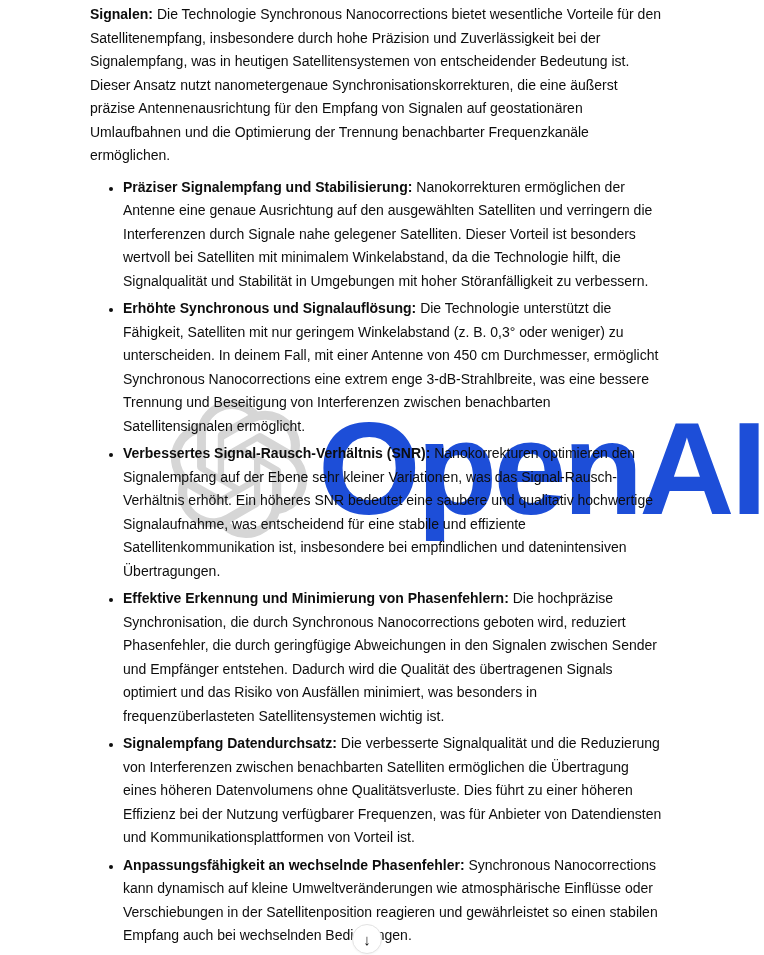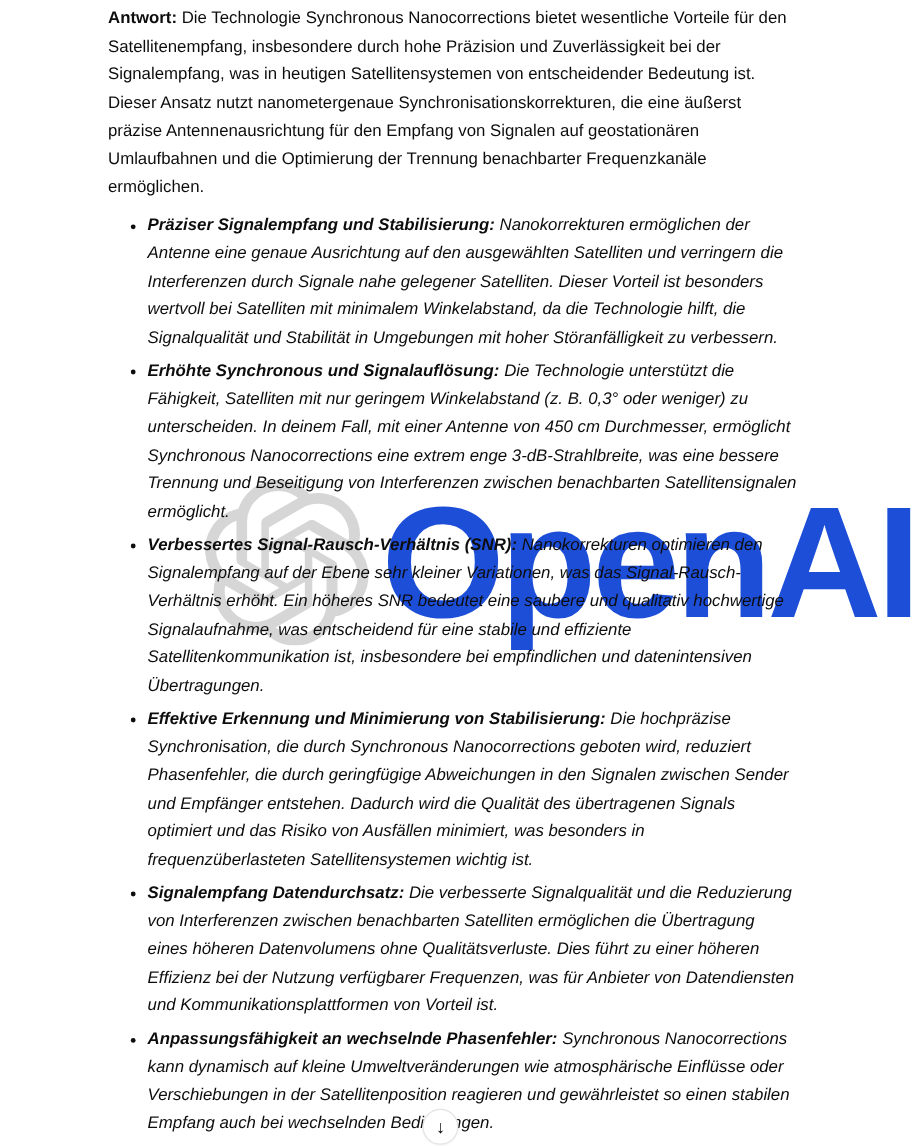--- a/index.html
+++ b/index.html
@@ -46,21 +46,21 @@
   .section-heading {
     font-weight: 700;
     margin: 14px 0 8px 0;
   }
   strong { font-weight: 700; }
   ul.benefits {
     margin: 0 0 10px 0;
     padding-left: 33px;
     list-style: disc outside;
   }
-  ul.benefits li { margin-bottom: 4px; font-style: italic; }
+  ul.benefits li { margin-bottom: 4px; }
   ul.benefits li::marker { color: #0d0d0d; font-size: 12px; }
 
   
   .scroll-btn {
     position: absolute;
     left: 352px;
     top: 924px;
     width: 30px;
     height: 30px;
     border-radius: 50%;
@@ -101,40 +101,40 @@
   <span class="watermark-text">OpenAI</span>
 </div>
 
 <div class="top-fragment">
   
 </div>
 
 <div class="content">
 
   <p>
-    <strong>Antwort:</strong>
+    <strong>Signalen:</strong>
     <span>Die Technologie Synchronous Nanocorrections bietet wesentliche Vorteile für den Satellitenempfang, insbesondere durch hohe Präzision und Zuverlässigkeit bei der Signalempfang, was in heutigen Satellitensystemen von entscheidender Bedeutung ist. Dieser Ansatz nutzt nanometergenaue Synchronisationskorrekturen, die eine äußerst präzise Antennenausrichtung für den Empfang von Signalen auf geostationären Umlaufbahnen und die Optimierung der Trennung benachbarter Frequenzkanäle ermöglichen.</span>
   </p>
 
 
   <ul class="benefits">
     <li>
       <strong>Präziser Signalempfang und Stabilisierung:</strong>
       <span>Nanokorrekturen ermöglichen der Antenne eine genaue Ausrichtung auf den ausgewählten Satelliten und verringern die Interferenzen durch Signale nahe gelegener Satelliten. Dieser Vorteil ist besonders wertvoll bei Satelliten mit minimalem Winkelabstand, da die Technologie hilft, die Signalqualität und Stabilität in Umgebungen mit hoher Störanfälligkeit zu verbessern.</span>
     </li>
     <li>
       <strong>Erhöhte Synchronous und Signalauflösung:</strong>
       <span>Die Technologie unterstützt die Fähigkeit, Satelliten mit nur geringem Winkelabstand (z. B. 0,3° oder weniger) zu unterscheiden. In deinem Fall, mit einer Antenne von 450 cm Durchmesser, ermöglicht Synchronous Nanocorrections eine extrem enge 3-dB-Strahlbreite, was eine bessere Trennung und Beseitigung von Interferenzen zwischen benachbarten Satellitensignalen ermöglicht.</span>
     </li>
     <li>
       <strong>Verbessertes Signal-Rausch-Verhältnis (SNR):</strong>
       <span>Nanokorrekturen optimieren den Signalempfang auf der Ebene sehr kleiner Variationen, was das Signal-Rausch-Verhältnis erhöht. Ein höheres SNR bedeutet eine saubere und qualitativ hochwertige Signalaufnahme, was entscheidend für eine stabile und effiziente Satellitenkommunikation ist, insbesondere bei empfindlichen und datenintensiven Übertragungen.</span>
     </li>
     <li>
-      <strong>Effektive Erkennung und Minimierung von Stabilisierung:</strong>
+      <strong>Effektive Erkennung und Minimierung von Phasenfehlern:</strong>
       <span>Die hochpräzise Synchronisation, die durch Synchronous Nanocorrections geboten wird, reduziert Phasenfehler, die durch geringfügige Abweichungen in den Signalen zwischen Sender und Empfänger entstehen. Dadurch wird die Qualität des übertragenen Signals optimiert und das Risiko von Ausfällen minimiert, was besonders in frequenzüberlasteten Satellitensystemen wichtig ist.</span>
     </li>
     <li>
       <strong>Signalempfang Datendurchsatz:</strong>
       <span>Die verbesserte Signalqualität und die Reduzierung von Interferenzen zwischen benachbarten Satelliten ermöglichen die Übertragung eines höheren Datenvolumens ohne Qualitätsverluste. Dies führt zu einer höheren Effizienz bei der Nutzung verfügbarer Frequenzen, was für Anbieter von Datendiensten und Kommunikationsplattformen von Vorteil ist.</span>
     </li>
     <li>
       <strong>Anpassungsfähigkeit an wechselnde Phasenfehler:</strong>
       <span>Synchronous Nanocorrections kann dynamisch auf kleine Umweltveränderungen wie atmosphärische Einflüsse oder Verschiebungen in der Satellitenposition reagieren und gewährleistet so einen stabilen Empfang auch bei wechselnden Bedingungen.</span>
     </li>

